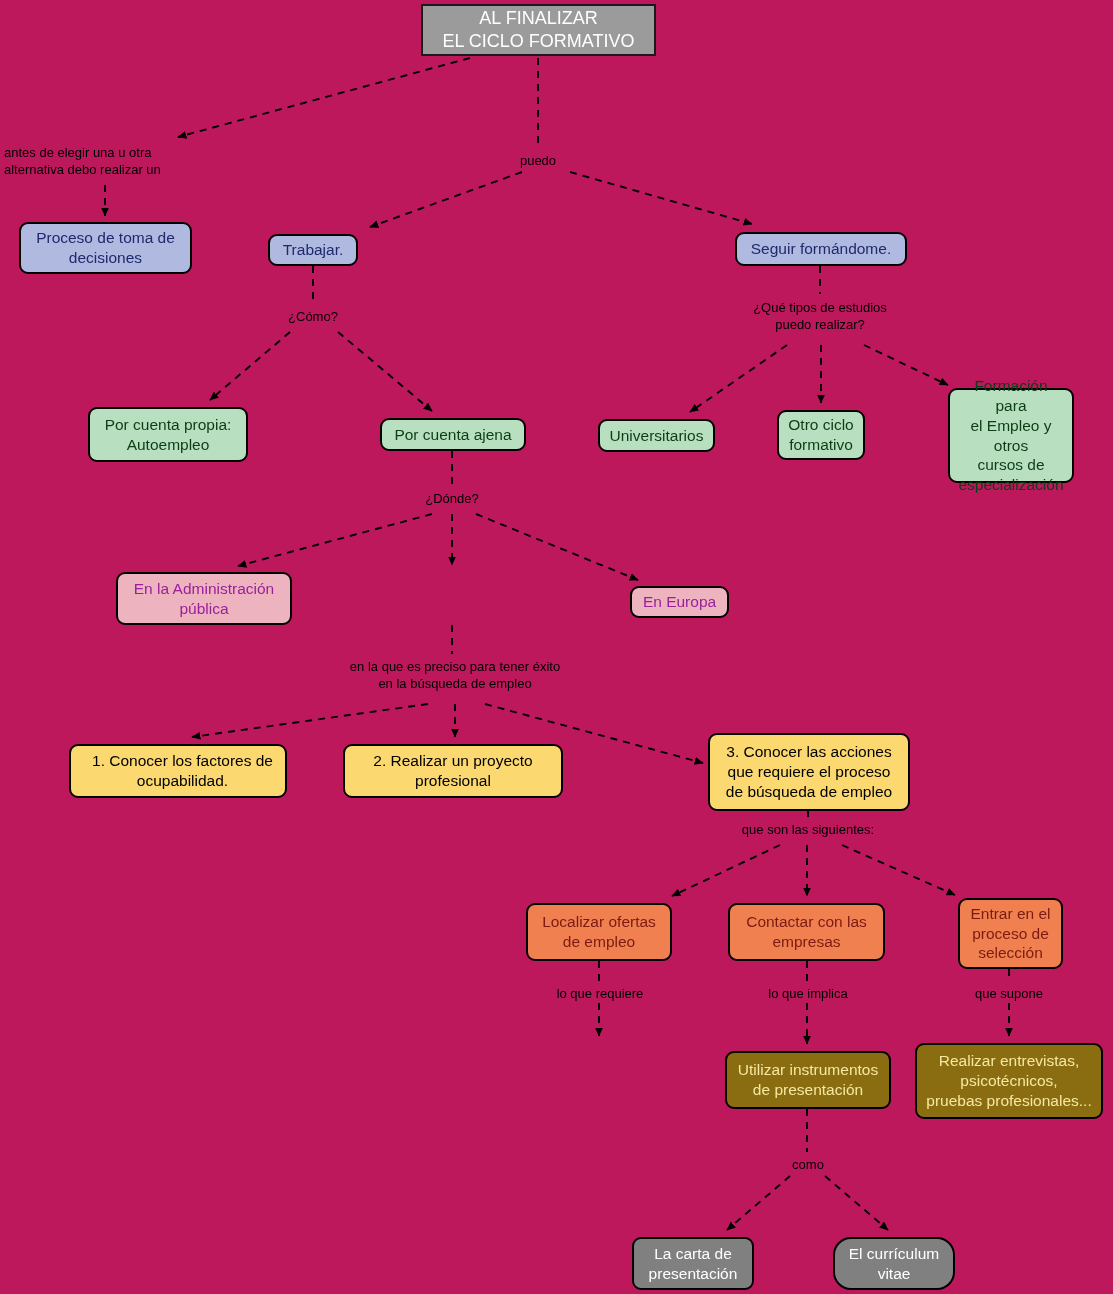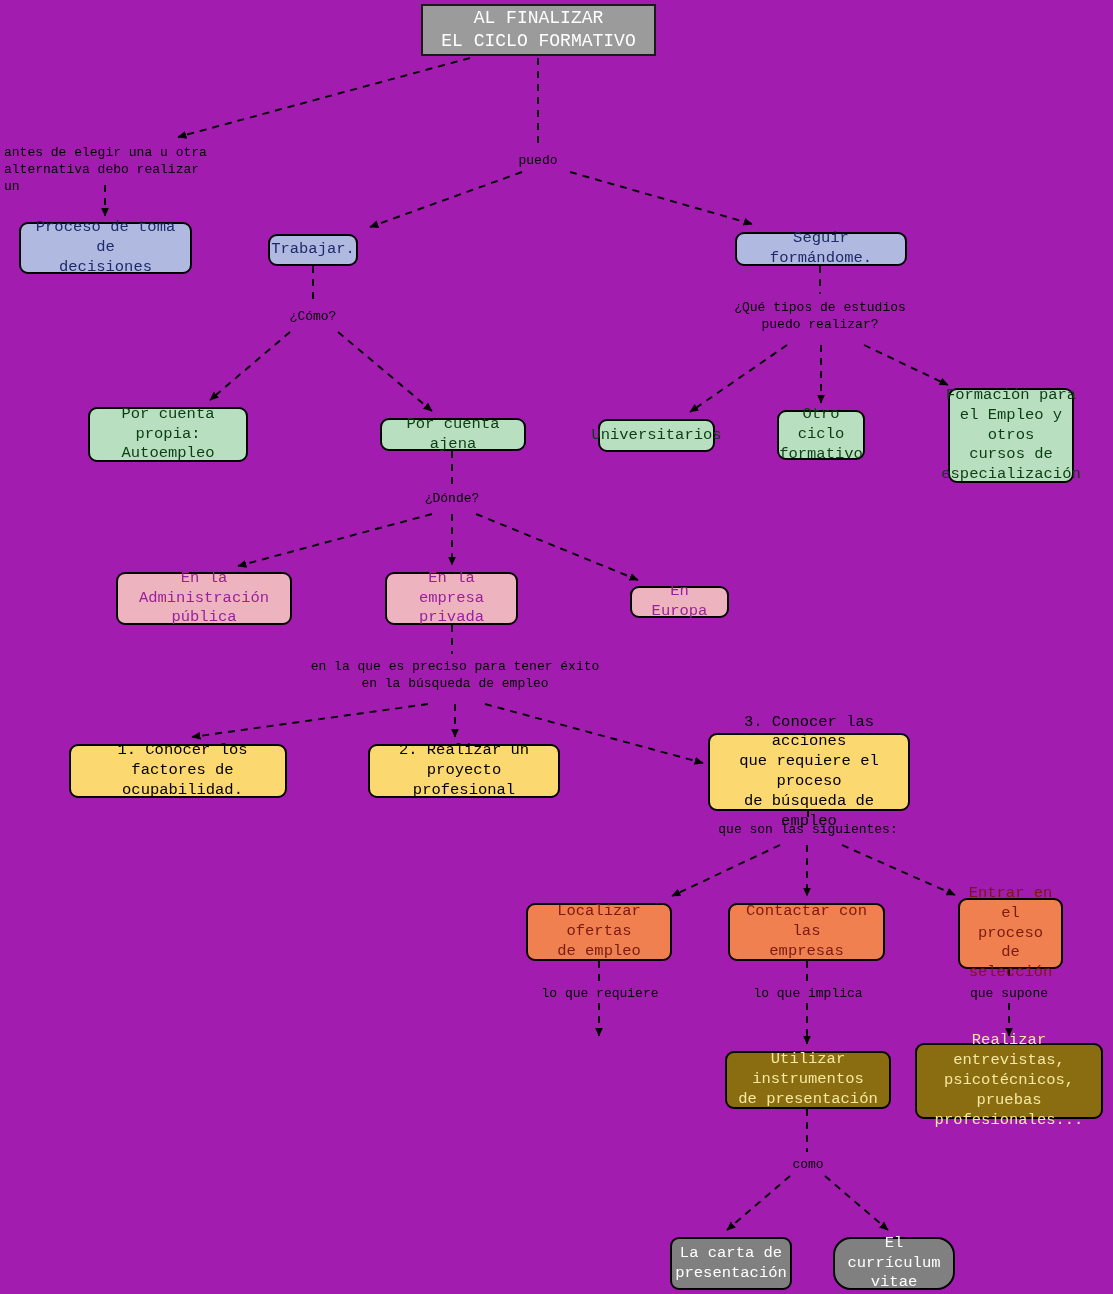--- a/index.html
+++ b/index.html
@@ -4,22 +4,22 @@
 <style>
   html, body {
     margin: 0;
     padding: 0;
     background: #ffffff;
   }
   #canvas {
     position: relative;
     width: 1113px;
     height: 1294px;
-    background: #a21caf;
-    font-family: Liberation Mono, monospace;
+    background: #be185d;
+    font-family: Liberation Sans, sans-serif;
     overflow: hidden;
   }
   #edges {
     position: absolute;
     left: 0;
     top: 0;
     width: 1113px;
     height: 1294px;
     pointer-events: none;
   }
@@ -164,29 +164,27 @@
 formativo</div>
 
   <div class="node green" style="left:948px; top:388px; width:126px; height:95px;">Formación para
 el Empleo y otros
 cursos de
 especialización</div>
 
   <div class="node pink" style="left:116px; top:572px; width:176px; height:53px;">En la Administración
 pública</div>
 
-  <div class="node pink" style="left:385px; top:572px; width:133px; height:53px;">En la empresa
-privada</div>
 
   <div class="node pink" style="left:630px; top:586px; width:99px; height:32px;">En Europa</div>
 
   <div class="node yellow" style="left:69px; top:744px; width:218px; height:54px;padding-left:16px;">1. Conocer los factores de
 ocupabilidad.</div>
 
-  <div class="node yellow" style="left:368px; top:744px; width:192px; height:54px;">2. Realizar  un proyecto
+  <div class="node yellow" style="left:343px; top:744px; width:220px; height:54px;">2. Realizar  un proyecto
 profesional</div>
 
   <div class="node yellow" style="left:708px; top:733px; width:202px; height:78px;">3. Conocer las acciones
 que requiere el proceso
 de búsqueda de empleo</div>
 
   <div class="node orange" style="left:728px; top:903px; width:157px; height:58px;">Contactar con las
 empresas</div>
 
   <div class="node orange" style="left:526px; top:903px; width:146px; height:58px;">Localizar ofertas
@@ -197,21 +195,21 @@
 selección</div>
 
 
   <div class="node brown" style="left:915px; top:1043px; width:188px; height:76px;">Realizar entrevistas,
 psicotécnicos,
 pruebas profesionales...</div>
 
   <div class="node brown" style="left:725px; top:1051px; width:166px; height:58px;">Utilizar instrumentos
 de presentación</div>
 
-  <div class="node gray" style="left:670px; top:1237px; width:122px; height:53px;">La carta de
+  <div class="node gray" style="left:632px; top:1237px; width:122px; height:53px;">La carta de
 presentación</div>
 
   <div class="node gray" style="left:833px; top:1237px; width:122px; height:53px;border-radius:18px;">El currículum
 vitae</div>
 
   <div class="edge-label" style="left:4px; top:144px; width:204px; text-align:left;">antes de elegir una u otra
 alternativa debo realizar un</div>
 
   <div class="edge-label" style="left:500px; top:152px; width:76px;">puedo</div>
 

